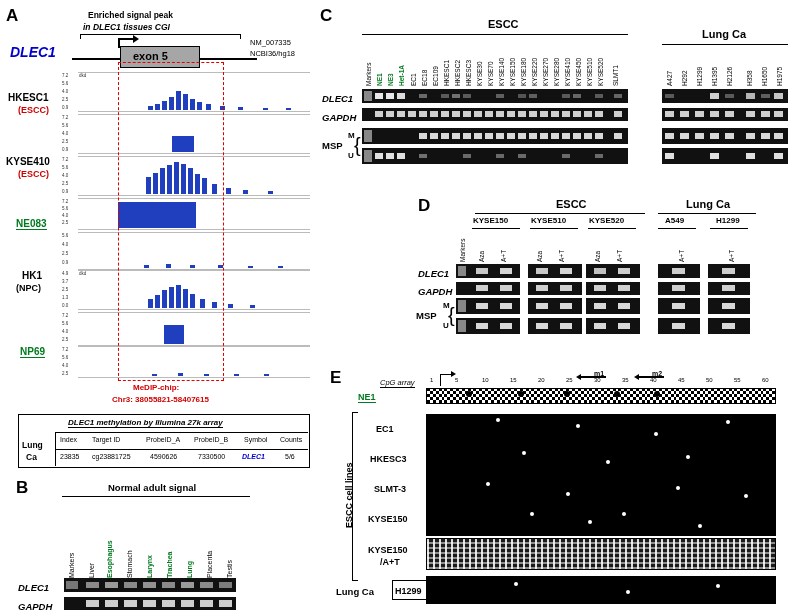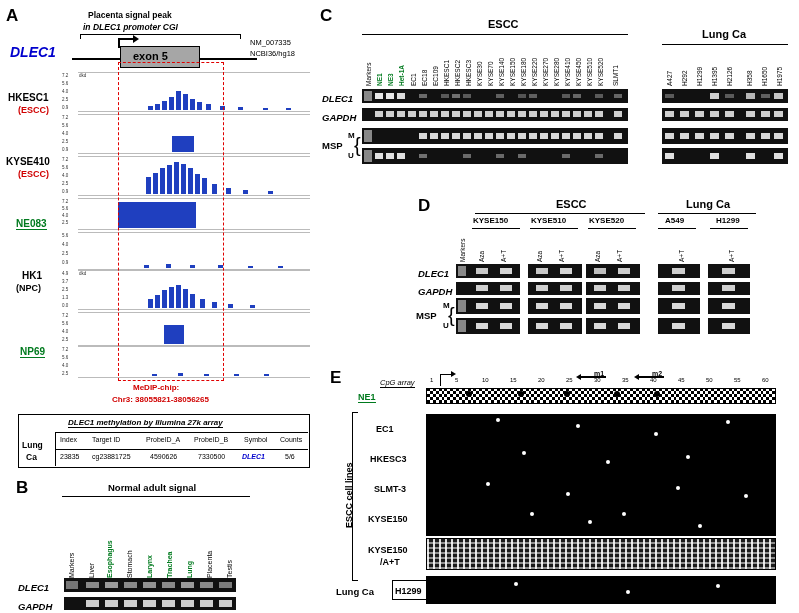--- a/index.html
+++ b/index.html
@@ -21,22 +21,22 @@
   .bar{position:absolute;background:#1f3fbf;}
   .sm{font-size:7px;}
   .xs{font-size:6px;}
   .arrowline{position:absolute;background:#000;height:1.5px;}
 </style>
 </head>
 <body>
 
 <div class="panel-letter" style="left:6px;top:6px;">A</div>
 
-<div class="t ctr" style="left:88px;top:10px;font-size:8.5px;font-weight:bold;">Placenta signal peak</div>
-<div class="t ctr" style="left:83px;top:22px;font-size:8.5px;font-weight:bold;font-style:italic;">in DLEC1 promoter CGI</div>
+<div class="t ctr" style="left:88px;top:10px;font-size:8.5px;font-weight:bold;">Enriched signal peak</div>
+<div class="t ctr" style="left:83px;top:22px;font-size:8.5px;font-weight:bold;font-style:italic;">in DLEC1 tissues CGI</div>
 <div class="hr" style="left:80px;top:34px;width:160px;"></div>
 <div class="vr" style="left:80px;top:34px;height:5px;"></div>
 <div class="vr" style="left:240px;top:34px;height:5px;"></div>
 
 <div class="t blue" style="left:10px;top:44px;font-size:14px;font-weight:bold;font-style:italic;">DLEC1</div>
 <div class="hr" style="left:72px;top:58px;width:185px;height:2px;"></div>
 
 <div class="box" style="left:120px;top:46px;width:78px;height:20px;background:#a6a6a6;border:1px solid #000;"></div>
 <div class="t ctr" style="left:133px;top:50px;font-size:11px;font-weight:bold;">exon 5</div>
 
@@ -167,21 +167,21 @@
     <div class="bar" style="left:100px;bottom:1px;width:5px;height:3px;"></div>
     <div class="bar" style="left:126px;bottom:1px;width:5px;height:2px;"></div>
     <div class="bar" style="left:156px;bottom:1px;width:5px;height:2px;"></div>
     <div class="bar" style="left:186px;bottom:1px;width:5px;height:2px;"></div>
   </div>
 </div>
 
 <div class="dashed" style="left:118px;top:62px;width:104px;height:317px;"></div>
 
 <div class="t red ctr" style="left:133px;top:383px;font-size:8px;font-weight:bold;">MeDIP-chip:</div>
-<div class="t red ctr" style="left:112px;top:395px;font-size:8px;font-weight:bold;">Chr3: 38055821-38056265</div>
+<div class="t red ctr" style="left:112px;top:395px;font-size:8px;font-weight:bold;">Chr3: 38055821-58407615</div>
 
 <div class="box" style="left:18px;top:414px;width:290px;height:52px;"></div>
 <div class="t ctr" style="left:68px;top:418px;font-size:8px;font-weight:bold;font-style:italic;border-bottom:1px solid #000;">DLEC1 methylation by Illumina 27k array</div>
 <div class="t" style="left:22px;top:440px;font-size:8.5px;font-weight:bold;">Lung</div>
 <div class="t" style="left:26px;top:452px;font-size:8.5px;font-weight:bold;">Ca</div>
 <div class="vr" style="left:55px;top:432px;height:34px;"></div>
 <div class="hr" style="left:55px;top:432px;width:253px;"></div>
 <div class="hr" style="left:55px;top:449px;width:253px;"></div>
 <div class="t xs ctr" style="left:60px;top:436px;font-size:7px;">Index</div>
 <div class="t xs" style="left:92px;top:436px;font-size:7px;">Target ID</div>

